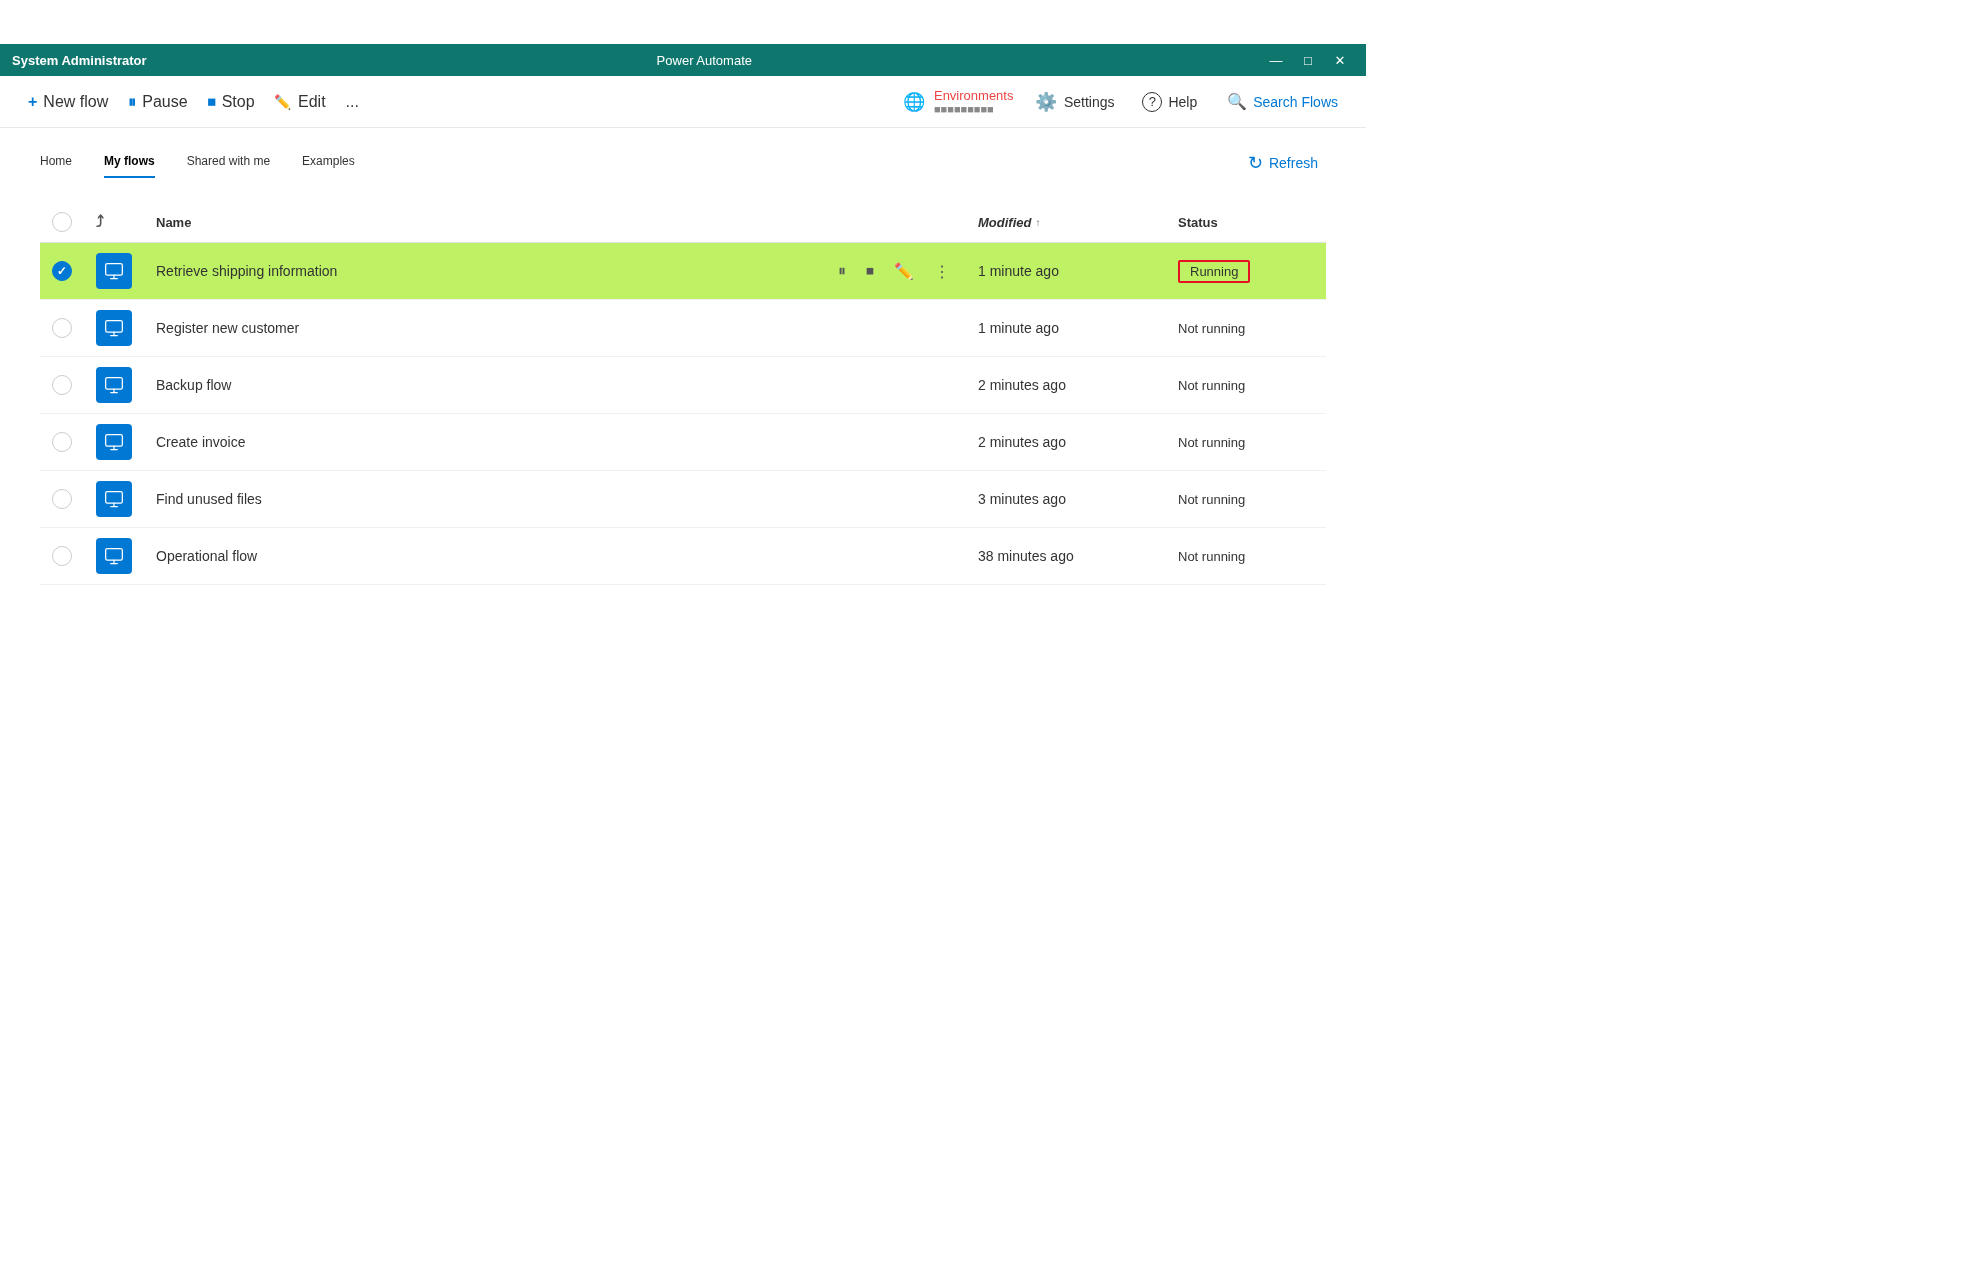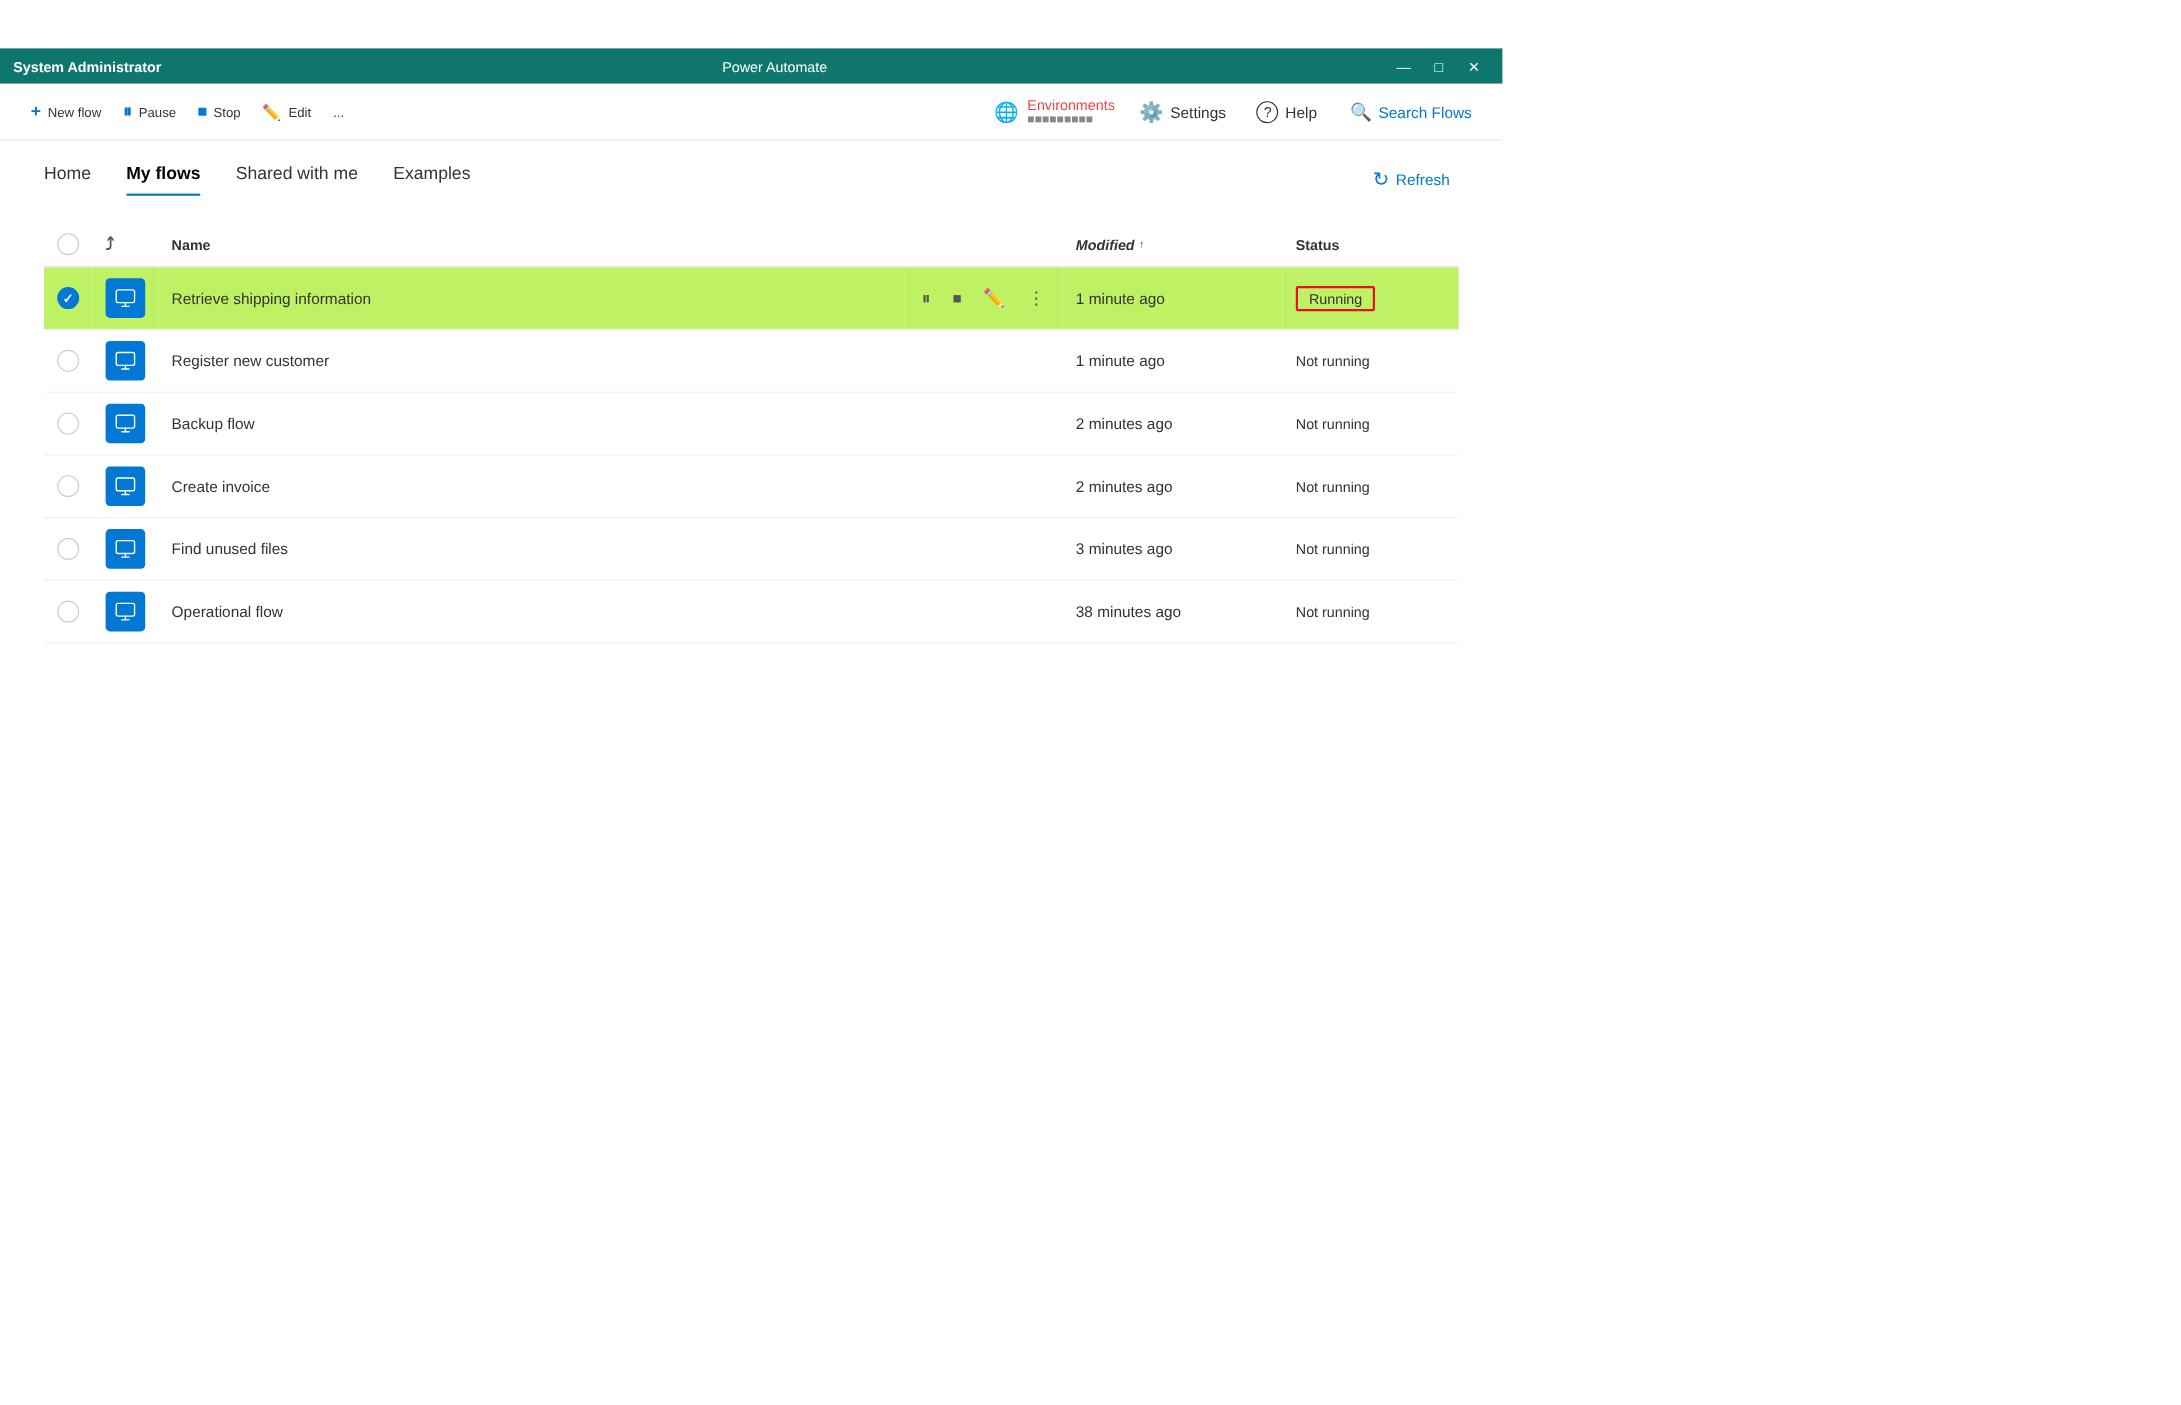--- a/index.html
+++ b/index.html
@@ -73,21 +73,21 @@
       padding: 6px 8px;
       font-size: 14px;
       color: #333;
       border-radius: 2px;
     }
     .tb-btn .tb-icon {
       color: #0078d4;
       font-size: 16px;
       font-weight: bold;
     }
-    .tb-btn-text { font-size: 12px; }
+    .tb-btn-text { font-size: 16px; }
 
     .env-section {
       display: flex;
       align-items: center;
       gap: 8px;
     }
     .env-icon { color: #0078d4; font-size: 18px; }
     .env-text { font-size: 13px; color: #ef4444; }
     .env-sub { font-size: 11px; color: #888; }
 
@@ -134,21 +134,21 @@
     }
     .nav-tabs-left {
       display: flex;
       gap: 32px;
       align-items: flex-end;
     }
     .nav-tab {
       background: none;
       border: none;
       cursor: pointer;
-      font-size: 16px;
+      font-size: 12px;
       color: #333;
       padding-bottom: 8px;
       border-bottom: 2px solid transparent;
       font-weight: 400;
     }
     .nav-tab.active {
       color: #000;
       font-weight: 600;
       border-bottom: 2px solid #0078d4;
     }

